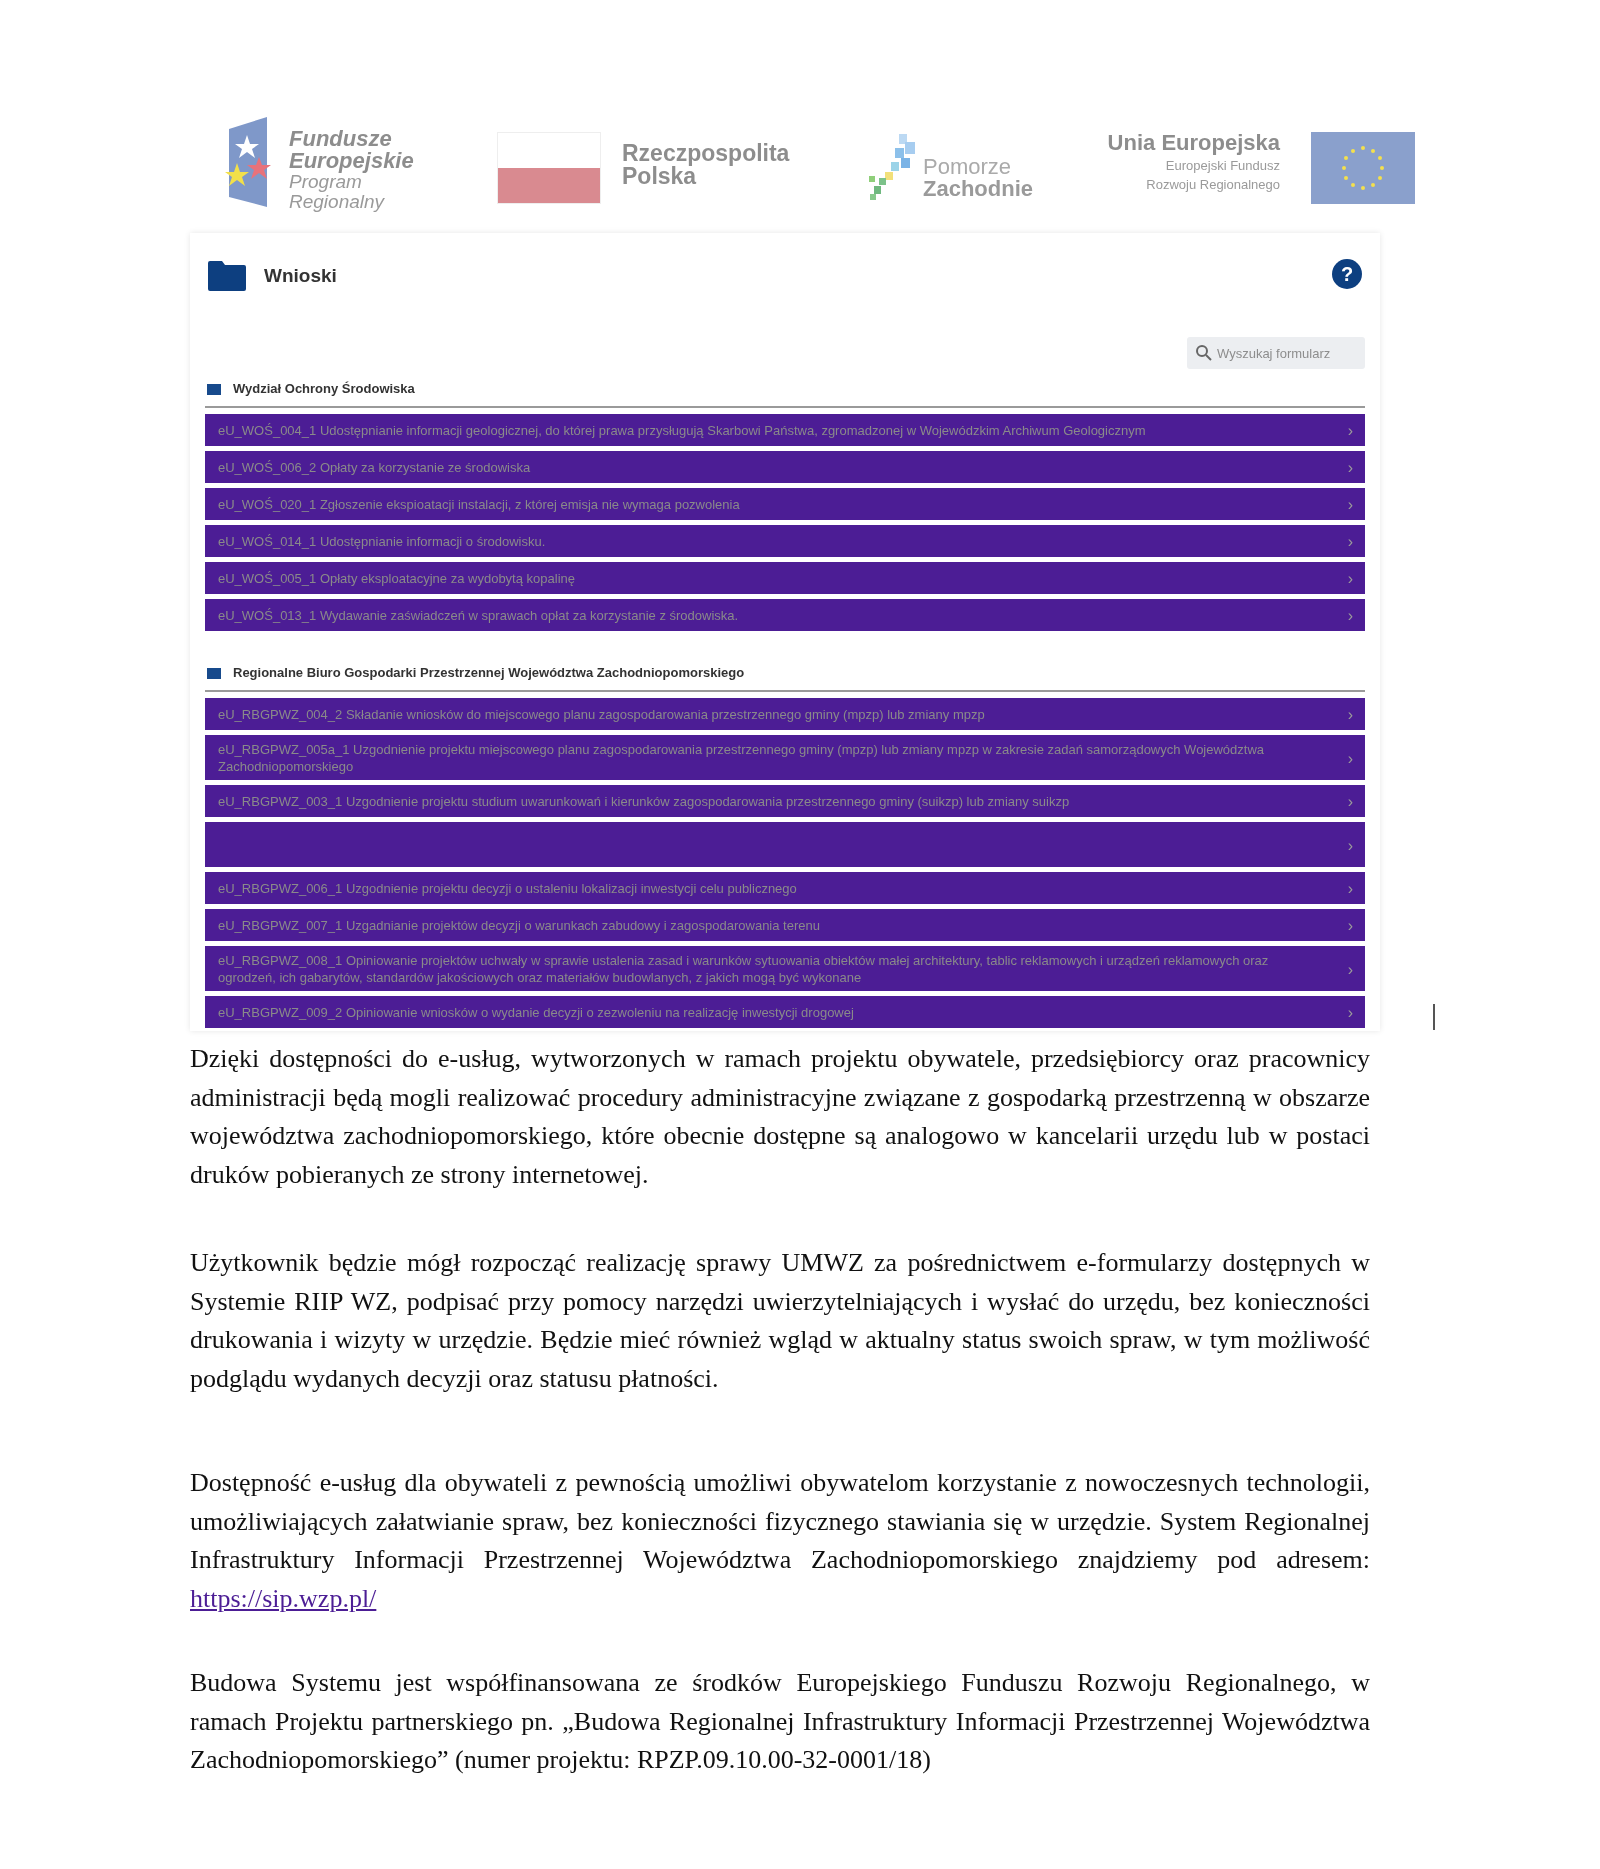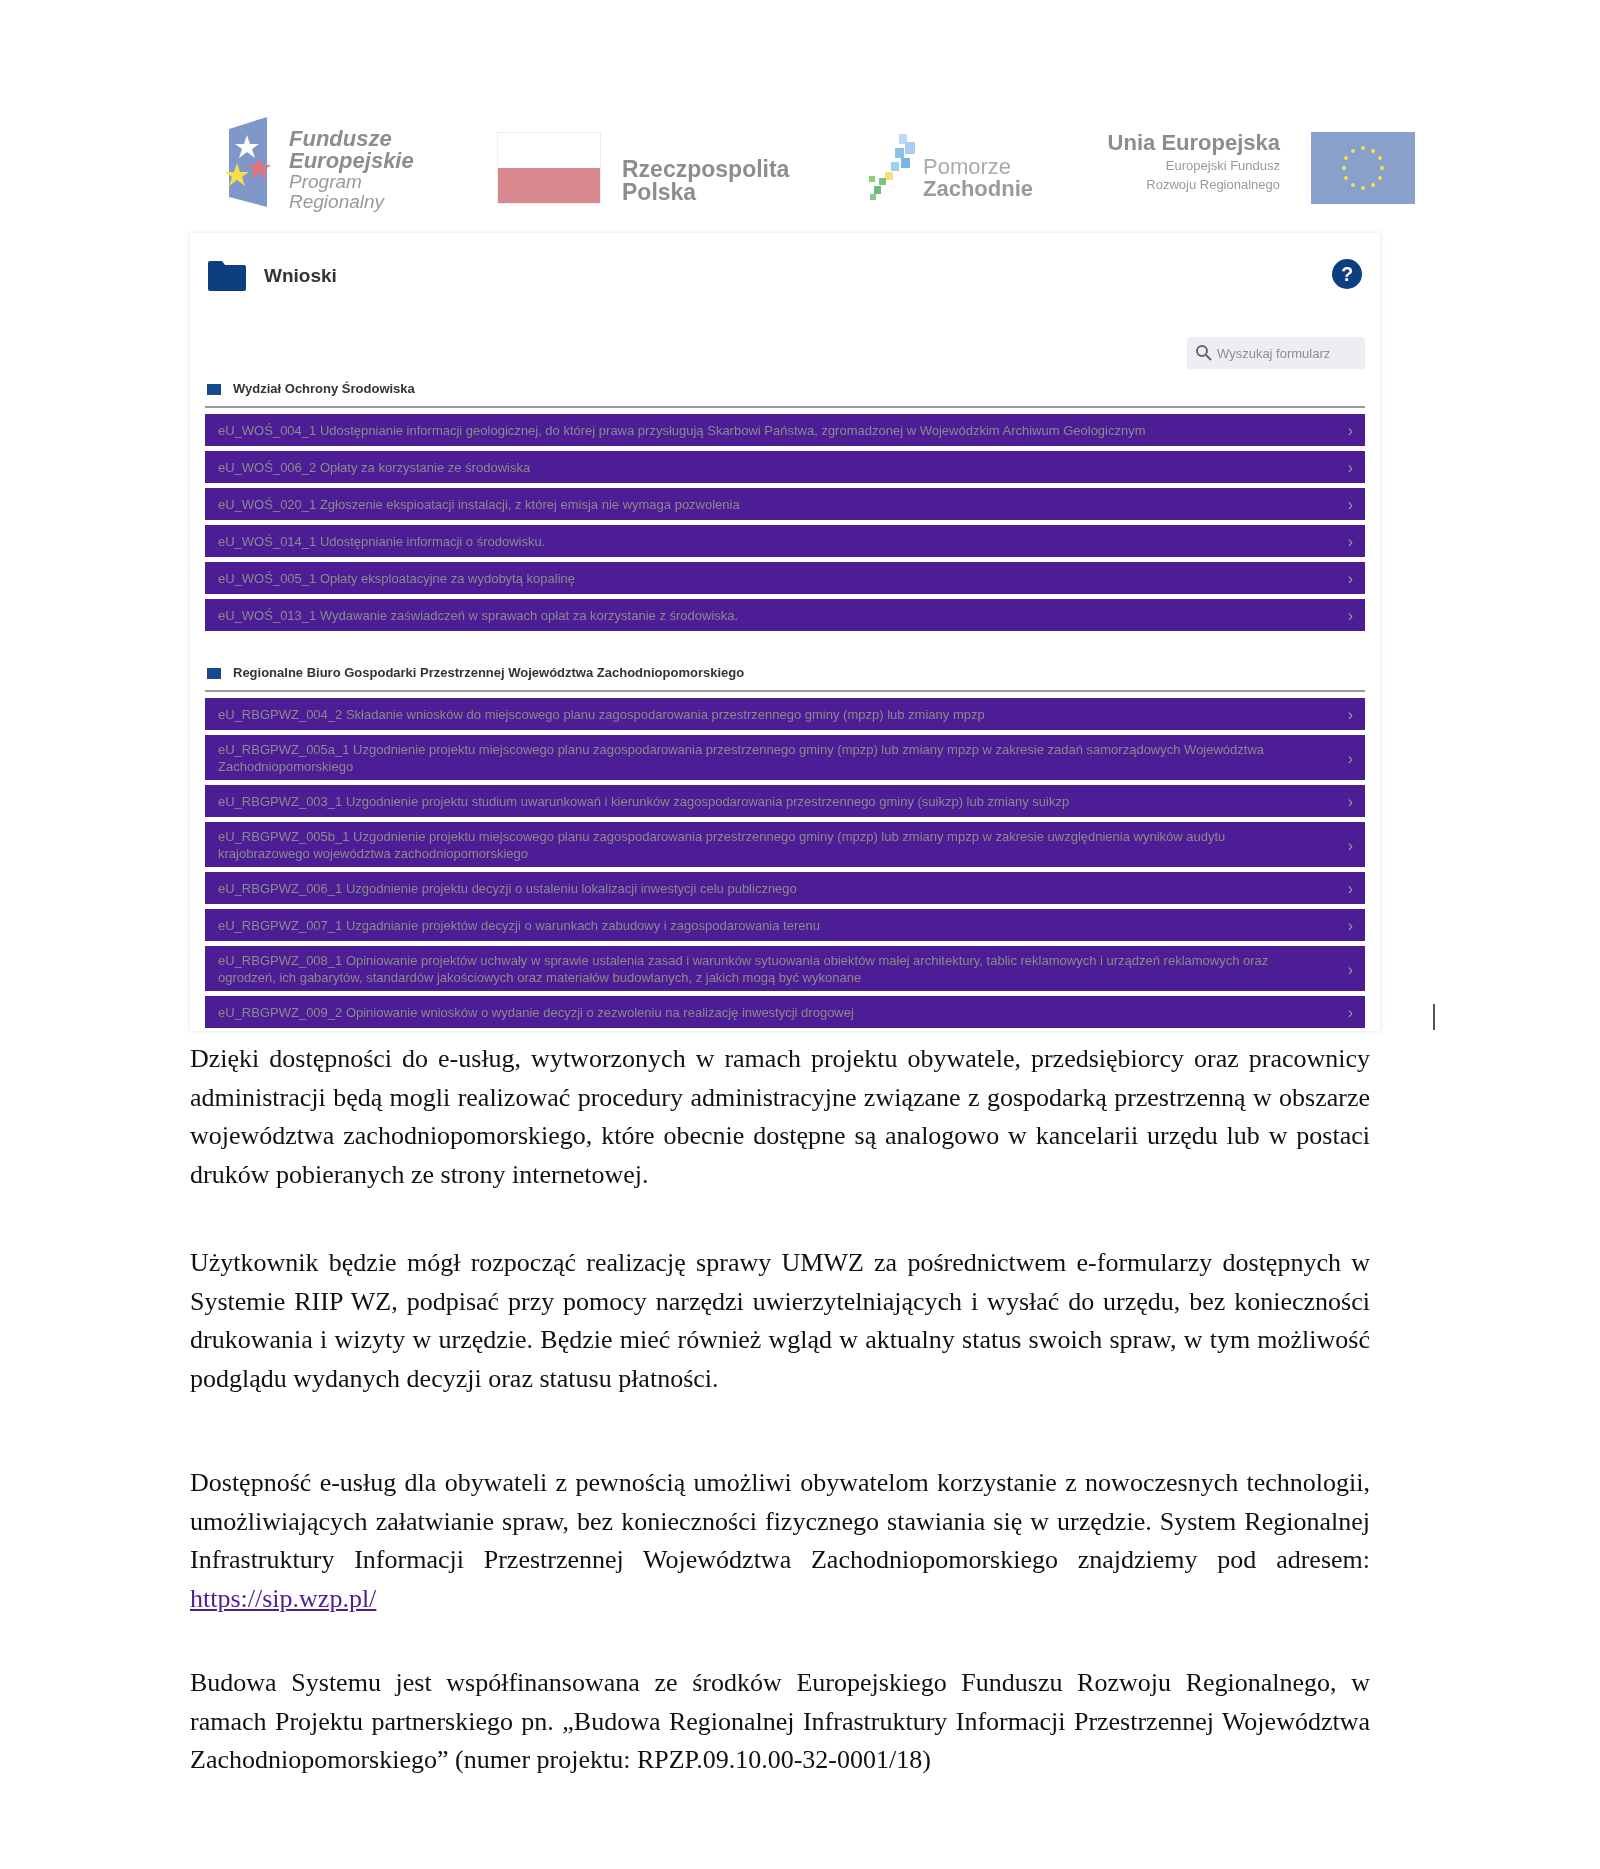--- a/index.html
+++ b/index.html
@@ -11,21 +11,21 @@
   .logo-fe{left:12px;width:240px;font-style:italic;}
   .fe-mark{position:absolute;left:8px;top:5px;width:46px;height:90px;}
   .fe-text{position:absolute;left:72px;top:16px;color:#8a8a8a;}
   .fe-text .l1{font-size:22px;line-height:22px;font-weight:bold;color:#8d8d8d;}
   .fe-text .l3{font-size:19px;line-height:20px;color:#9a9a9a;}
 
   .logo-rp{left:292px;width:330px;}
   .flag-pl{position:absolute;left:0;top:20px;width:104px;height:72px;border:1px solid #eee;box-sizing:border-box;}
   .flag-pl .w{height:50%;background:#fff;}
   .flag-pl .r{height:50%;background:#d98a90;}
-  .rp-text{position:absolute;left:125px;top:30px;font-size:23px;line-height:23px;color:#8d8d8d;font-weight:bold;margin-top:16px;}
+  .rp-text{position:absolute;left:125px;top:30px;font-size:23px;line-height:23px;color:#8d8d8d;font-weight:bold;}
 
   .logo-pz{left:660px;width:180px;}
   .pz-mark{position:absolute;left:0;top:20px;width:60px;height:70px;}
   .pz-text{position:absolute;left:58px;top:44px;font-size:22px;line-height:22px;color:#aaaaaa;}
   .pz-text .b{color:#9a9a9a;font-weight:bold;}
 
   .logo-ue{left:885px;width:325px;}
   .ue-text{position:absolute;right:135px;top:18px;text-align:right;color:#8d8d8d;white-space:nowrap;}
   .ue-text .l1{font-size:22px;line-height:26px;font-weight:bold;}
   .ue-text .l2{font-size:13px;line-height:19px;color:#9a9a9a;}
@@ -195,21 +195,20 @@
         </div>
       <div class="row tall">
           <span>eU_RBGPWZ_005a_1 Uzgodnienie projektu miejscowego planu zagospodarowania przestrzennego gminy (mpzp) lub zmiany mpzp w zakresie zadań samorządowych Województwa Zachodniopomorskiego</span>
           <span class="chev">›</span>
         </div>
       <div class="row">
           <span>eU_RBGPWZ_003_1 Uzgodnienie projektu studium uwarunkowań i kierunków zagospodarowania przestrzennego gminy (suikzp) lub zmiany suikzp</span>
           <span class="chev">›</span>
         </div>
       <div class="row tall">
-          <span>eU_RBGPWZ_005b_1 Uzgodnienie projektu miejscowego planu zagospodarowania przestrzennego gminy (mpzp) lub zmiany mpzp w zakresie uwzględnienia wyników audytu krajobrazowego województwa zachodniopomorskiego</span>
           <span class="chev">›</span>
         </div>
       <div class="row">
           <span>eU_RBGPWZ_006_1 Uzgodnienie projektu decyzji o ustaleniu lokalizacji inwestycji celu publicznego</span>
           <span class="chev">›</span>
         </div>
       <div class="row">
           <span>eU_RBGPWZ_007_1 Uzgadnianie projektów decyzji o warunkach zabudowy i zagospodarowania terenu</span>
           <span class="chev">›</span>
         </div>

